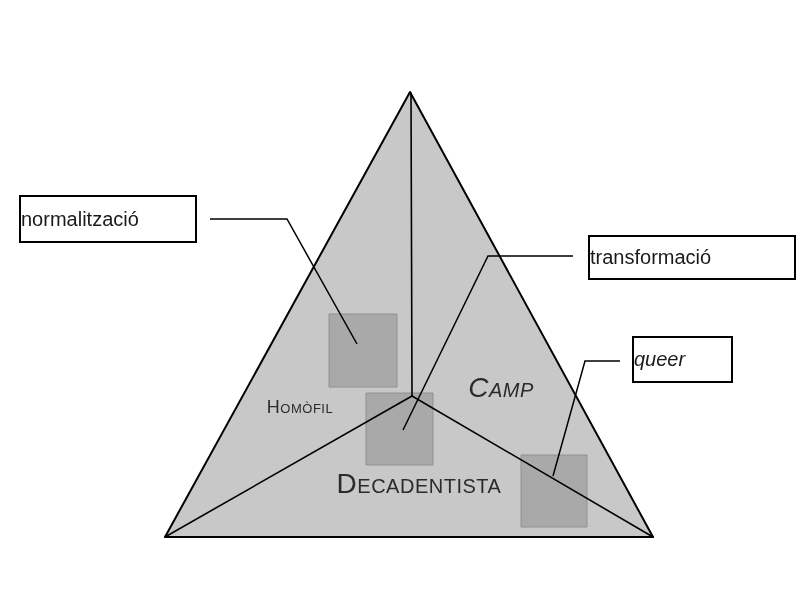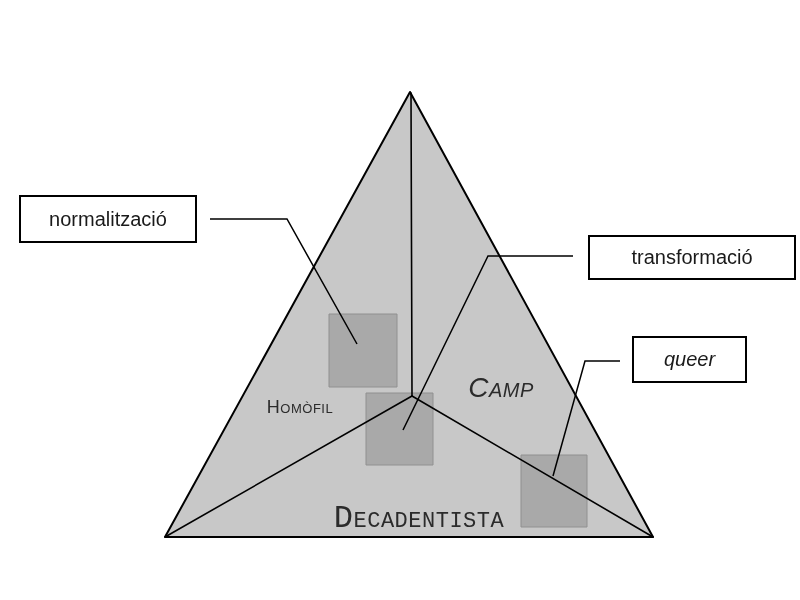--- a/index.html
+++ b/index.html
@@ -44,39 +44,39 @@
     stroke-linejoin: miter;
     stroke-linecap: butt;
   }
   .callout {
     position: absolute;
     box-sizing: border-box;
     background: #ffffff;
     border: 2px solid #000000;
     display: flex;
     align-items: center;
-    justify-content: center;
+    justify-content: flex-start;
     font-size: 20px;
     color: #1a1a1a;
     white-space: nowrap;
   }
   #callout-normalitzacio { left: 19px;  top: 195px; width: 178px; height: 48px; }
   #callout-transformacio { left: 588px; top: 235px; width: 208px; height: 45px; }
-  #callout-queer         { left: 632px; top: 336px; width: 115px; height: 47px; font-style: italic; }
+  #callout-queer         { left: 632px; top: 336px; width: 101px; height: 47px; font-style: italic; }
   .region-label {
     position: absolute;
     transform: translate(-50%, -50%);
     font-variant: small-caps;
     color: #2b2b2b;
     letter-spacing: 0.5px;
     white-space: nowrap;
   }
   #label-homofil       { left: 300px; top: 407px; font-size: 18px; }
   #label-camp          { left: 501px; top: 388px; font-size: 28px; font-style: italic; }
-  #label-decadentista  { left: 419px; top: 518px; font-size: 32px; font-family: Liberation Mono, monospace; }
+  #label-decadentista  { left: 419px; top: 484px; font-size: 28px; }
 </style>
 </head>
 <body>
 
 <div class="stage">
 
   <svg width="800" height="600" viewBox="0 0 800 600">
     <polygon class="triangle" points="410,92 653,537 165,537"></polygon>
 
     <path class="target-square" d="M329,314 h68 v73 h-68 Z"></path>

